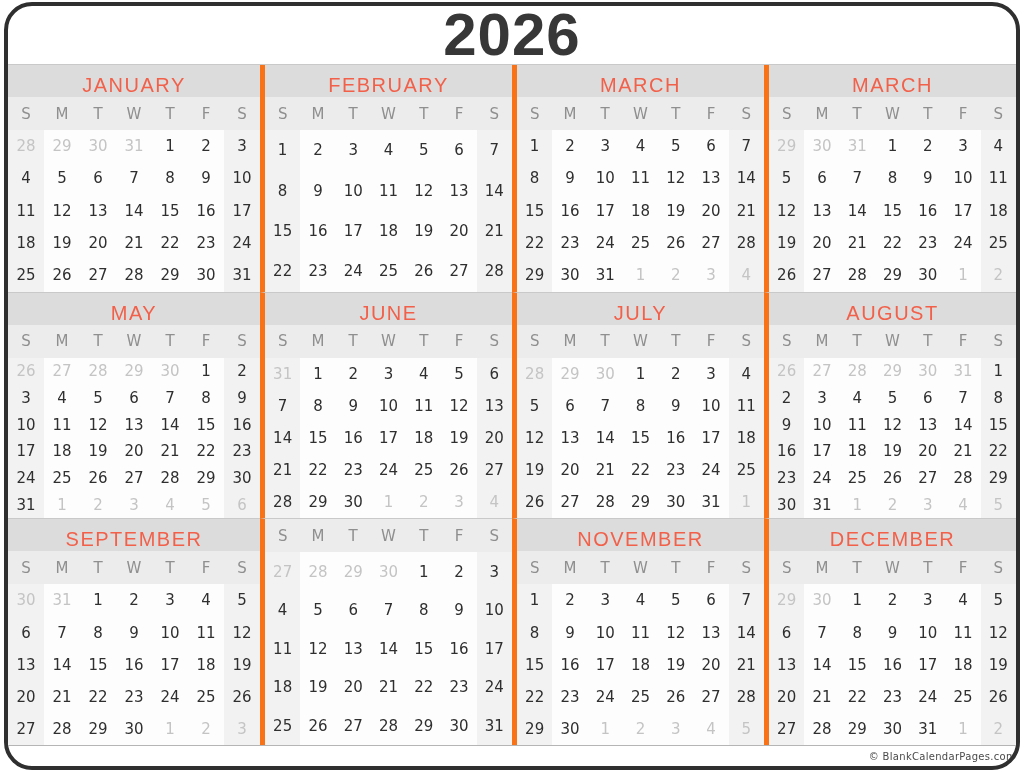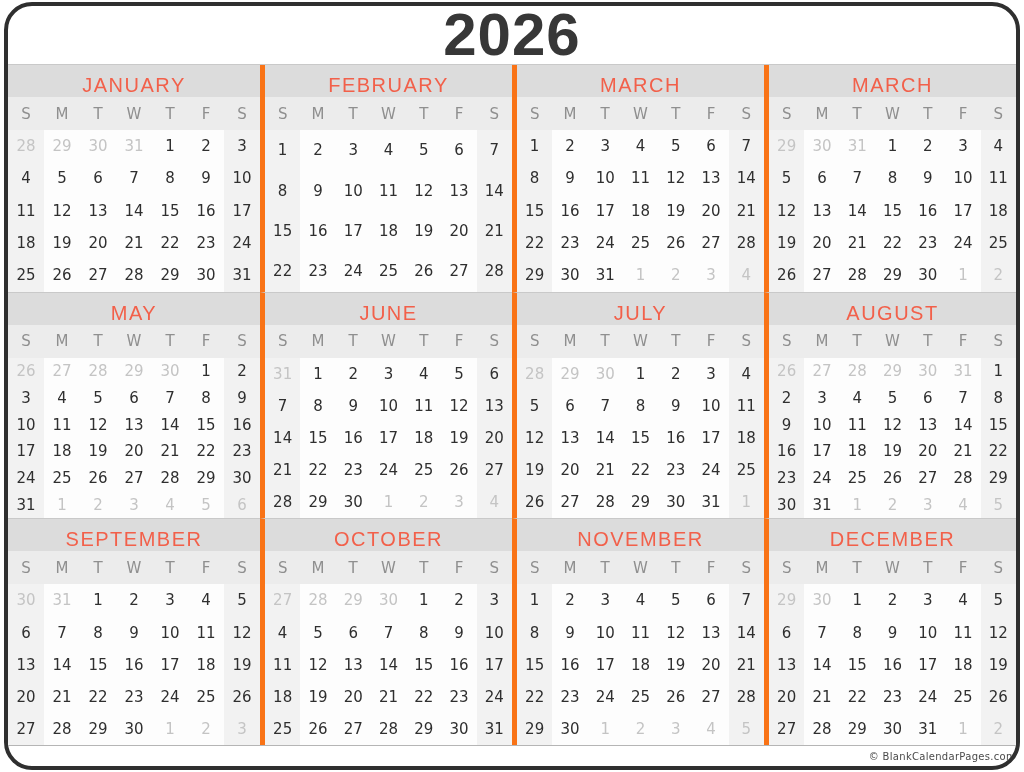--- a/index.html
+++ b/index.html
@@ -683,23 +683,20 @@
             <div class="day">29</div>
             <div class="day">30</div>
             <div class="day muted">1</div>
             <div class="day muted">2</div>
             <div class="day wkend muted">3</div>
           </div>
         </div>
   </section>
 
   <section class="month">
-    <div class="month-header">
-      <span class="month-name">OCTOBER</span>
-    </div>
     <div class="weekday-row">
           <div class="wd wkend">S</div>
           <div class="wd">M</div>
           <div class="wd">T</div>
           <div class="wd">W</div>
           <div class="wd">T</div>
           <div class="wd">F</div>
           <div class="wd wkend">S</div>
         </div>
     <div class="weeks">

